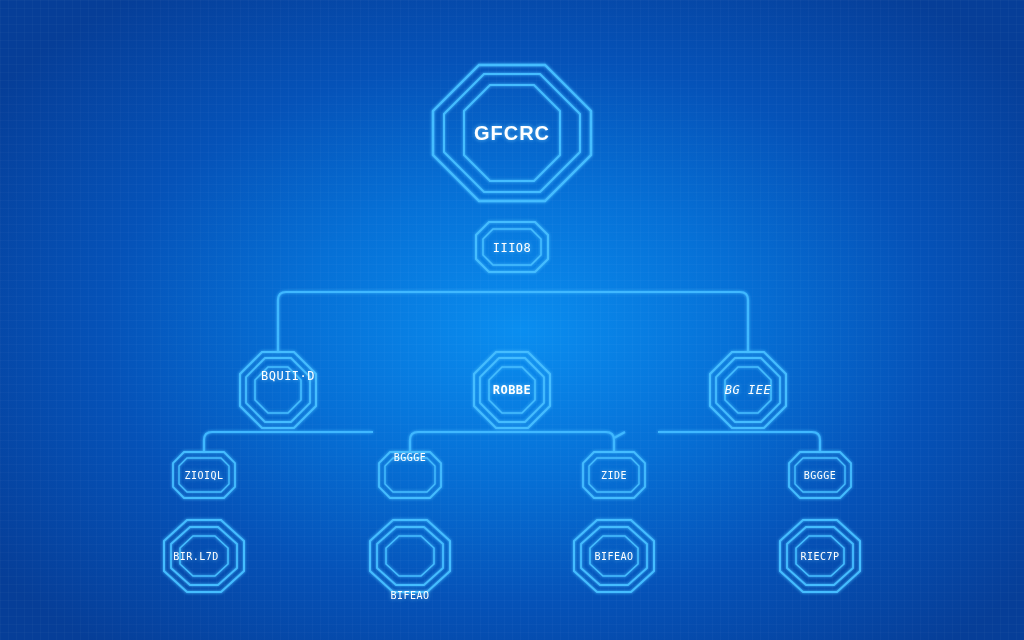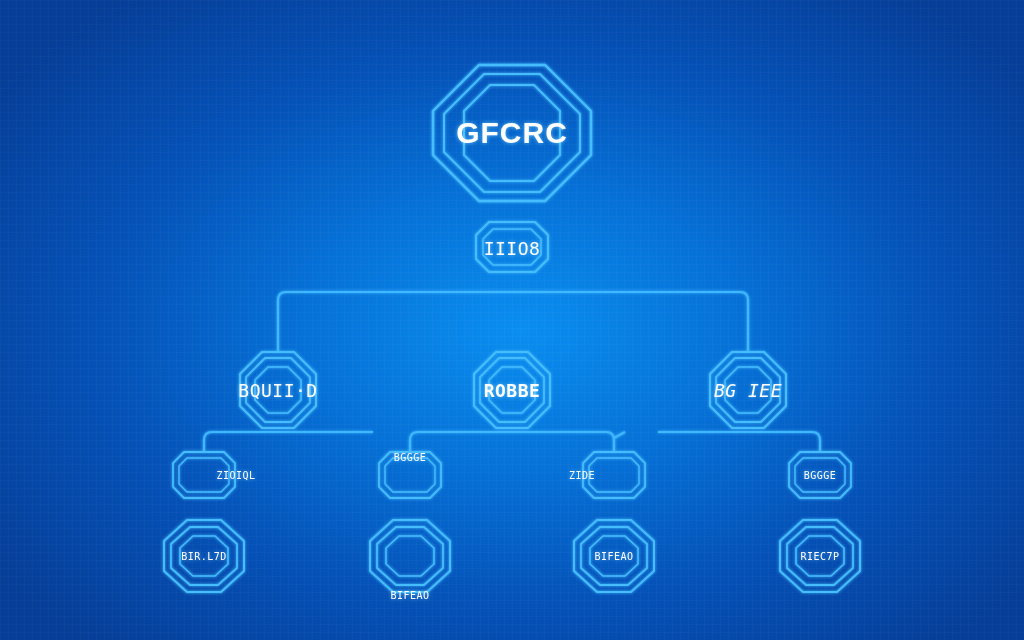--- a/index.html
+++ b/index.html
@@ -17,22 +17,22 @@
   }
   svg.diagram { position: absolute; left: 0; top: 0; }
   .edge { fill: none; stroke: #3fb8ff; stroke-width: 2.2; stroke-linejoin: round; filter: url(#glow); }
   .oct { fill: none; stroke: #45bdff; filter: url(#glow); }
   .node-label {
     position: absolute; transform: translate(-50%, -50%);
     color: #ffffff; white-space: nowrap; letter-spacing: 0.5px;
     text-shadow: 0 0 4px rgba(120,210,255,0.8);
     font-family: "DejaVu Sans Mono", monospace;
   }
-  .lbl-root { font-size: 30px; font-weight: bold; font-family: "Liberation Sans", sans-serif; letter-spacing: 1px; }
-  .lbl-mid { font-size: 18px; }
+  .lbl-root { font-size: 20px; font-weight: bold; font-family: "Liberation Sans", sans-serif; letter-spacing: 1px; }
+  .lbl-mid { font-size: 12px; }
   .lbl-small { font-size: 10px; }
 </style>
 </head>
 <body>
 
 <div class="grid"></div>
 
 <svg class="diagram" width="1024" height="640" viewBox="0 0 1024 640">
   <defs>
     <filter id="glow" x="-20%" y="-20%" width="140%" height="140%">
@@ -127,25 +127,25 @@
       <polygon class="oct" stroke-width="2" points="-17,-36 17,-36 40,-15 40,15 17,36 -17,36 -40,15 -40,-15"></polygon>
       <polygon class="oct" stroke-width="1.8" points="-14,-29 14,-29 33,-12 33,12 14,29 -14,29 -33,12 -33,-12"></polygon>
       <polygon class="oct" stroke-width="1.6" points="-11,-20 11,-20 24,-8 24,8 11,20 -11,20 -24,8 -24,-8"></polygon>
     </g>
   </g>
 </svg>
 
 <div class="node-label lbl-root" style="left:512px;top:133px;">GFCRC</div>
 <div class="node-label lbl-mid" style="left:512px;top:248px;">IIIO8</div>
 
-<div class="node-label lbl-mid" style="left:278px;top:390px;">BQUII·D</div>
+<div class="node-label lbl-mid" style="left:278px;top:376px;padding-left:20px;">BQUII·D</div>
 <div class="node-label lbl-mid" style="left:512px;top:390px;font-weight:bold;">ROBBE</div>
 <div class="node-label lbl-mid" style="left:748px;top:390px;font-style:italic;">BG IEE</div>
 
-<div class="node-label lbl-small" style="left:204px;top:475px;margin-left:32px;">ZIOIQL</div>
+<div class="node-label lbl-small" style="left:204px;top:475px;">ZIOIQL</div>
 <div class="node-label lbl-small" style="left:410px;top:457px;">BGGGE</div>
-<div class="node-label lbl-small" style="left:582px;top:475px;">ZIDE</div>
+<div class="node-label lbl-small" style="left:614px;top:475px;">ZIDE</div>
 <div class="node-label lbl-small" style="left:820px;top:475px;">BGGGE</div>
 
-<div class="node-label lbl-small" style="left:204px;top:556px;">BIR.L7D</div>
+<div class="node-label lbl-small" style="left:196px;top:556px;">BIR.L7D</div>
 <div class="node-label lbl-small" style="left:410px;top:556px;margin-top:39px;">BIFEAO</div>
 <div class="node-label lbl-small" style="left:614px;top:556px;">BIFEAO</div>
 <div class="node-label lbl-small" style="left:820px;top:556px;">RIEC7P</div>
 
 </body></html>

